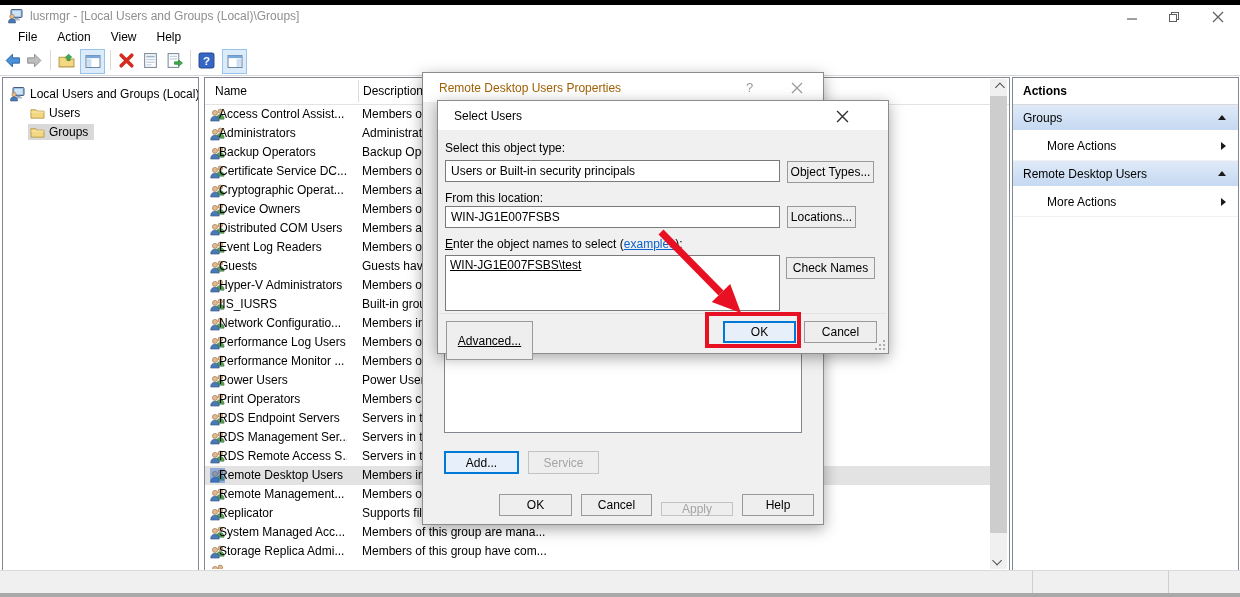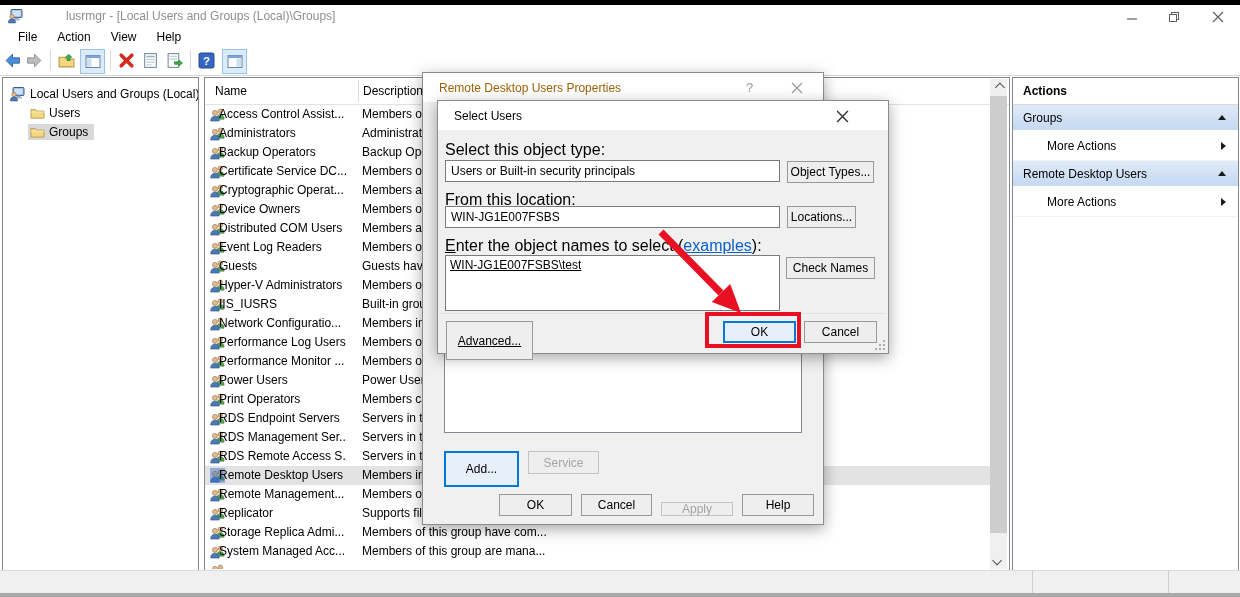--- a/index.html
+++ b/index.html
@@ -1,19 +1,19 @@
 <!DOCTYPE html>
 <html><head>
 <meta charset="utf-8">
 <style>
   html,body{margin:0;padding:0;background:#fff;}
   #screen{position:relative;width:1240px;height:597px;background:#ffffff;overflow:hidden;
           font-family:"Liberation Sans",sans-serif;font-size:12px;color:#000;}
   .abs{position:absolute;}
-  .nowrap{white-space:nowrap;overflow:hidden;margin-left:36px;}
+  .nowrap{white-space:nowrap;overflow:hidden;}
 
   
   .top-black{left:0;top:0;width:1240px;height:5px;background:#000;}
   .titlebar{left:0;top:5px;width:1240px;height:23px;background:#fff;}
   .title-text{left:30px;top:9px;color:#8f8f8f;}
   .win-btn{top:10px;width:14px;height:14px;display:flex;align-items:center;justify-content:center;cursor:default;}
   .menubar{left:0;top:28px;width:1240px;height:18px;background:#fff;display:flex;align-items:center;padding-left:8px;}
   .menu-item{padding:0 10px;height:18px;display:flex;align-items:center;}
   .toolbar{left:0;top:46px;width:1240px;height:29px;background:#fff;border-bottom:1px solid #d7d7d7;}
   .tb-icon{top:52px;width:17px;height:17px;}
@@ -48,21 +48,21 @@
   .tri-up{position:absolute;right:12px;width:0;height:0;border-left:4px solid transparent;border-right:4px solid transparent;border-bottom:5px solid #1a1a1a;}
   .tri-right{position:absolute;right:12px;width:0;height:0;border-top:4px solid transparent;border-bottom:4px solid transparent;border-left:5px solid #1a1a1a;}
 
   
   .dlg{background:#f0f0f0;border:1px solid #8c8c8c;box-shadow:0 4px 14px rgba(0,0,0,.35);}
   .dlg-title{height:29px;background:#fff;display:flex;align-items:center;padding-left:16px;}
   .btn{position:absolute;background:#eeeeee;border:1px solid #999;display:flex;align-items:center;justify-content:center;font-size:12px;box-sizing:border-box;}
   .btn.focused{border:2px solid #0078d7;background:#e7f0fa;}
   .btn.disabled{color:#a5a5a5;border-color:#c3c3c3;background:#eee;}
   .field{position:absolute;background:#fff;border:1px solid #7a7a7a;box-sizing:border-box;display:flex;align-items:center;padding:0 5px;font-size:12px;}
-  .lbl{position:absolute;font-size:16px;}
+  .lbl{position:absolute;font-size:12px;}
   .link{color:#0b61cc;text-decoration:underline;}
   .mnemonic{text-decoration:underline;}
   .namesbox{position:absolute;background:#fff;border:1px solid #7a7a7a;box-sizing:border-box;padding:2px 4px;}
   .namesbox span{text-decoration:underline;}
   .grip{position:absolute;right:3px;bottom:3px;width:10px;height:10px;}
   .grip i{position:absolute;width:2px;height:2px;background:#aeaeae;}
 
   
   .red-box{left:705px;top:312px;width:96px;height:36px;border:4px solid #e81123;box-sizing:border-box;z-index:40;}
   #arrow-overlay{left:0;top:0;width:1240px;height:597px;z-index:41;pointer-events:none;}
@@ -511,35 +511,35 @@
 
         <div class="lrow">
           <span class="icn">
             <svg width="15" height="15" viewBox="0 0 16 16">
               <circle cx="11" cy="4.6" r="2.4" fill="#e8b98a" stroke="#8a6a42" stroke-width=".6"></circle>
               <path d="M7 12c0-2.4 1.8-3.9 4-3.9s4 1.5 4 3.9v1H7z" fill="#58a058" stroke="#3a703a" stroke-width=".6"></path>
               <circle cx="5.3" cy="6.3" r="2.7" fill="#e8b98a" stroke="#8a6a42" stroke-width=".6"></circle>
               <path d="M0.8 14c0-2.5 2-4.1 4.5-4.1S9.8 11.5 9.8 14v1H0.8z" fill="#4a7ab5" stroke="#2d4f7a" stroke-width=".6"></path>
             </svg>
           </span>
+          <span class="nm">System Managed Acc...</span>
+          <span class="ds">Members of this group are mana...</span>
+        </div>
+
+        <div class="lrow">
+          <span class="icn">
+            <svg width="15" height="15" viewBox="0 0 16 16">
+              <circle cx="11" cy="4.6" r="2.4" fill="#e8b98a" stroke="#8a6a42" stroke-width=".6"></circle>
+              <path d="M7 12c0-2.4 1.8-3.9 4-3.9s4 1.5 4 3.9v1H7z" fill="#58a058" stroke="#3a703a" stroke-width=".6"></path>
+              <circle cx="5.3" cy="6.3" r="2.7" fill="#e8b98a" stroke="#8a6a42" stroke-width=".6"></circle>
+              <path d="M0.8 14c0-2.5 2-4.1 4.5-4.1S9.8 11.5 9.8 14v1H0.8z" fill="#4a7ab5" stroke="#2d4f7a" stroke-width=".6"></path>
+            </svg>
+          </span>
           <span class="nm">Storage Replica Admi...</span>
           <span class="ds">Members of this group have com...</span>
-        </div>
-
-        <div class="lrow">
-          <span class="icn">
-            <svg width="15" height="15" viewBox="0 0 16 16">
-              <circle cx="11" cy="4.6" r="2.4" fill="#e8b98a" stroke="#8a6a42" stroke-width=".6"></circle>
-              <path d="M7 12c0-2.4 1.8-3.9 4-3.9s4 1.5 4 3.9v1H7z" fill="#58a058" stroke="#3a703a" stroke-width=".6"></path>
-              <circle cx="5.3" cy="6.3" r="2.7" fill="#e8b98a" stroke="#8a6a42" stroke-width=".6"></circle>
-              <path d="M0.8 14c0-2.5 2-4.1 4.5-4.1S9.8 11.5 9.8 14v1H0.8z" fill="#4a7ab5" stroke="#2d4f7a" stroke-width=".6"></path>
-            </svg>
-          </span>
-          <span class="nm">System Managed Acc...</span>
-          <span class="ds">Members of this group are mana...</span>
         </div>
 
         <div class="lrow">
           <span class="icn">
             <svg width="15" height="15" viewBox="0 0 16 16">
               <circle cx="11" cy="4.6" r="2.4" fill="#e8b98a" stroke="#8a6a42" stroke-width=".6"></circle>
               <path d="M7 12c0-2.4 1.8-3.9 4-3.9s4 1.5 4 3.9v1H7z" fill="#58a058" stroke="#3a703a" stroke-width=".6"></path>
               <circle cx="5.3" cy="6.3" r="2.7" fill="#e8b98a" stroke="#8a6a42" stroke-width=".6"></circle>
               <path d="M0.8 14c0-2.5 2-4.1 4.5-4.1S9.8 11.5 9.8 14v1H0.8z" fill="#4a7ab5" stroke="#2d4f7a" stroke-width=".6"></path>
             </svg>
@@ -597,21 +597,21 @@
     <div class="dlg-title">
       <span style="color:#a16207;">Remote Desktop Users Properties</span>
     </div>
     <span class="abs" style="left:323px;top:7px;color:#9a9a9a;font-size:13px;">?</span>
     <span class="abs" style="left:368px;top:9px;">
       <svg width="12" height="12" viewBox="0 0 12 12">
           <path d="M1 1 L11 11 M11 1 L1 11" stroke="#9a9a9a" stroke-width="1.2"></path>
         </svg>
     </span>
     <div class="abs" style="left:21px;top:240px;width:358px;height:120px;background:#fff;border:1px solid #828790;box-sizing:border-box;"></div>
-    <div class="btn focused" style="left:21px;top:378px;width:75px;height:36px;">Add...</div>
+    <div class="btn focused" style="left:21px;top:378px;width:75px;height:23px;">Add...</div>
     <div class="btn disabled" style="left:105px;top:378px;width:71px;height:23px;">Service</div>
     <div class="btn" style="left:76px;top:421px;width:73px;height:22px;">OK</div>
     <div class="btn" style="left:158px;top:421px;width:71px;height:22px;">Cancel</div>
     <div class="btn disabled" style="left:238px;top:421px;width:72px;height:14px;margin-top:8px;">Apply</div>
     <div class="btn" style="left:319px;top:421px;width:72px;height:22px;">Help</div>
   </div>
 
   <div class="abs dlg" style="left:437px;top:100px;width:450px;height:252px;z-index:20;">
     <div class="dlg-title">
       <span>Select Users</span>

